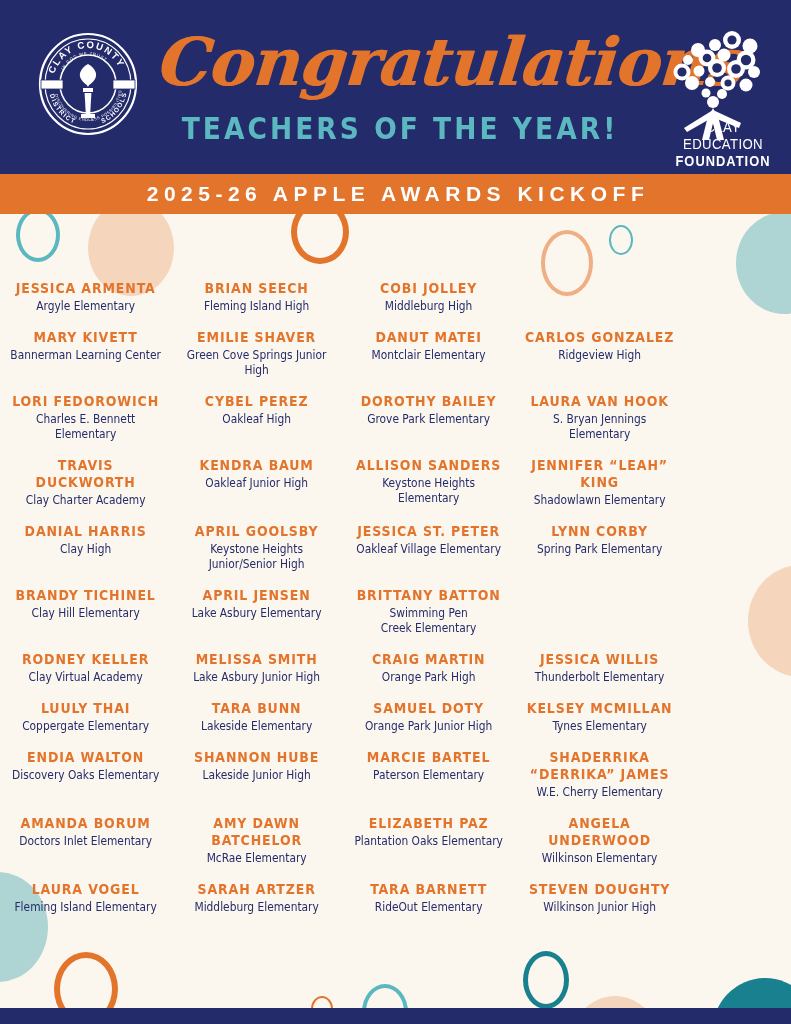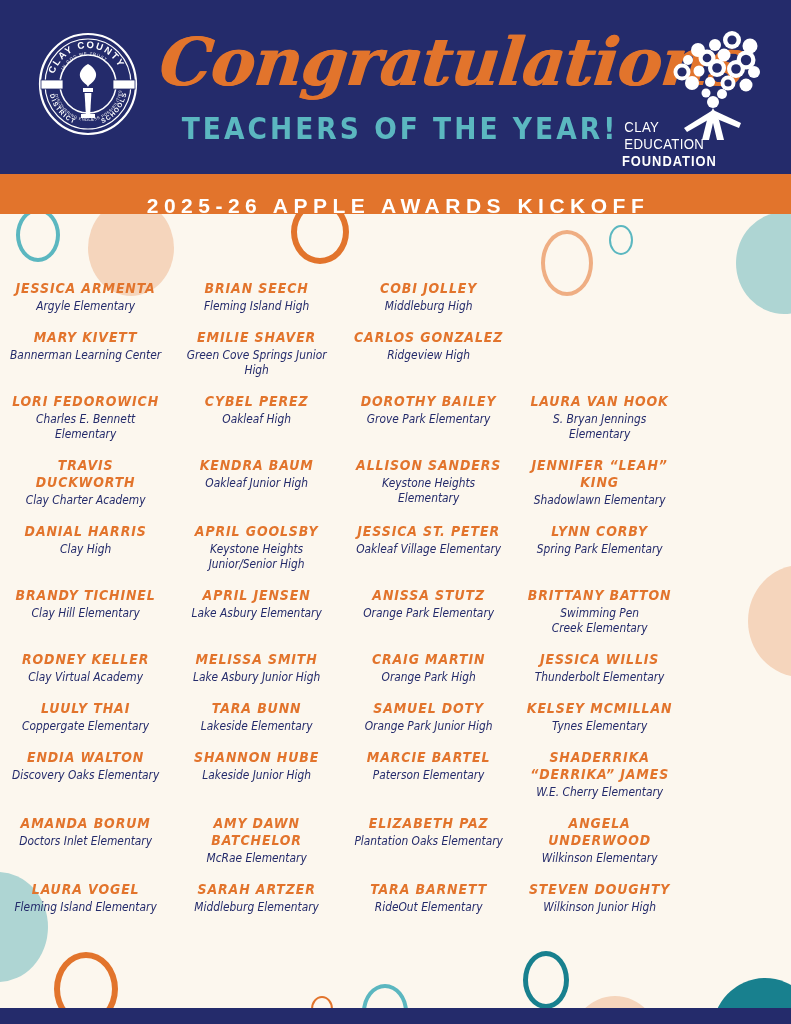--- a/index.html
+++ b/index.html
@@ -39,24 +39,24 @@
   }
   .cef-logo {
     position: absolute;
     left: 662px;
     top: 22px;
     width: 108px;
     height: 128px;
   }
   .cef-text {
     position: absolute;
-    left: 617px;
+    left: 662px;
     top: 118px;
     width: 122px;
-    text-align: left;
+    text-align: center;
     color: #FFFFFF;
   }
   .cef-line1 {
     font-size: 15px;
     letter-spacing: 0.4px;
     font-weight: 400;
     font-family: "Liberation Sans Narrow", "Liberation Sans", sans-serif;
     transform: scaleX(0.88);
   }
   .cef-line2 {
@@ -106,21 +106,20 @@
     z-index: 5;
   }
   .band-text {
     color: #FFFFFF;
     font-size: 21px;
     font-weight: bold;
     letter-spacing: 5.5px;
     text-align: center;
     line-height: 40px;
     padding-left: 5px;
-    margin-top: 12px;
   }
 
   
   .footer-band {
     position: absolute;
     left: 0; bottom: 0;
     width: 791px;
     height: 16px;
     background: #242B6B;
     z-index: 6;
@@ -136,21 +135,20 @@
     position: absolute;
     top: 280px;
     left: 0;
     width: 791px;
     z-index: 3;
   }
   .row {
     display: flex;
     width: 685px;
     margin-bottom: 16px;
-    font-style: italic;
   }
   .cell {
     width: 25%;
     text-align: center;
     padding: 0 4px;
     box-sizing: border-box;
   }
   .cell .nm {
     color: #E2742C;
     font-size: 14.4px;
@@ -311,20 +309,24 @@
       <div class="row">
         <div class="cell">
           <div class="nm">MARY KIVETT</div>
           <div class="sch">Bannerman Learning Center</div>
         </div>
         <div class="cell">
           <div class="nm">EMILIE SHAVER</div>
           <div class="sch">Green Cove Springs Junior High</div>
         </div>
         <div class="cell">
+          <div class="nm">DANUT MATEI</div>
+          <div class="sch">Montclair Elementary</div>
+        </div>
+        <div class="cell">
           <div class="nm">CARLOS GONZALEZ</div>
           <div class="sch">Ridgeview High</div>
         </div>
       </div>
       <div class="row">
         <div class="cell">
           <div class="nm">LORI FEDOROWICH</div>
           <div class="sch">Charles E. Bennett Elementary</div>
         </div>
         <div class="cell">
@@ -381,24 +383,20 @@
       <div class="row">
         <div class="cell">
           <div class="nm">BRANDY TICHINEL</div>
           <div class="sch">Clay Hill Elementary</div>
         </div>
         <div class="cell">
           <div class="nm">APRIL JENSEN</div>
           <div class="sch">Lake Asbury Elementary</div>
         </div>
         <div class="cell">
-          <div class="nm">ANISSA STUTZ</div>
-          <div class="sch">Orange Park Elementary</div>
-        </div>
-        <div class="cell">
           <div class="nm">BRITTANY BATTON</div>
           <div class="sch">Swimming Pen
 Creek Elementary</div>
         </div>
       </div>
       <div class="row">
         <div class="cell">
           <div class="nm">RODNEY KELLER</div>
           <div class="sch">Clay Virtual Academy</div>
         </div>

